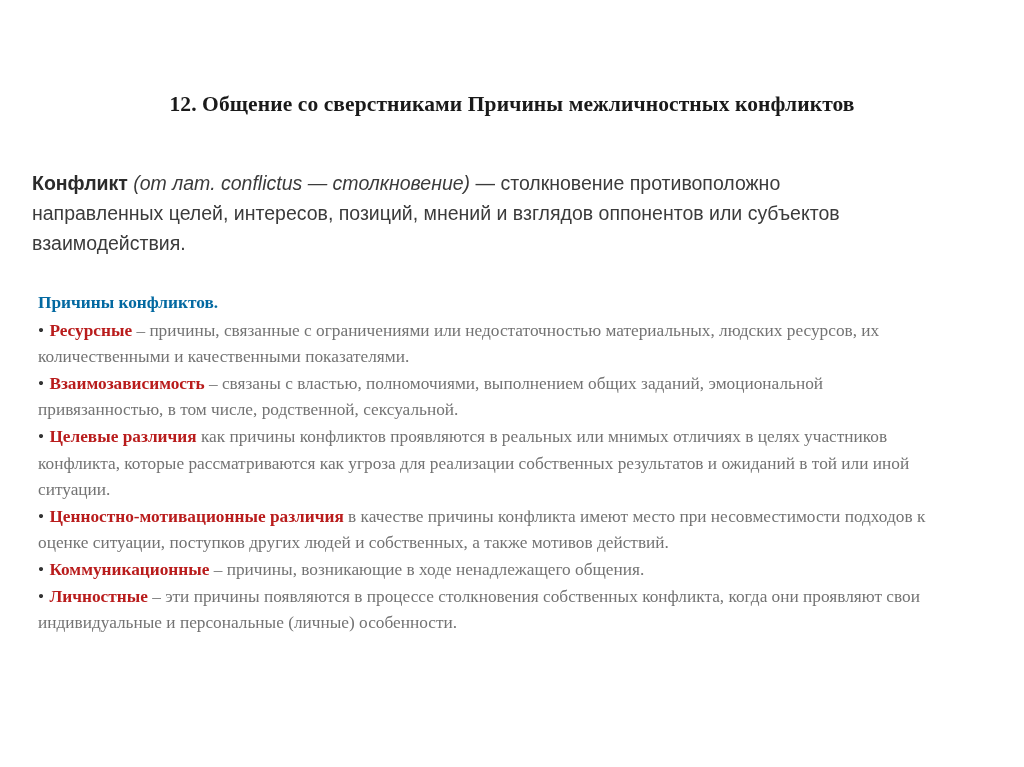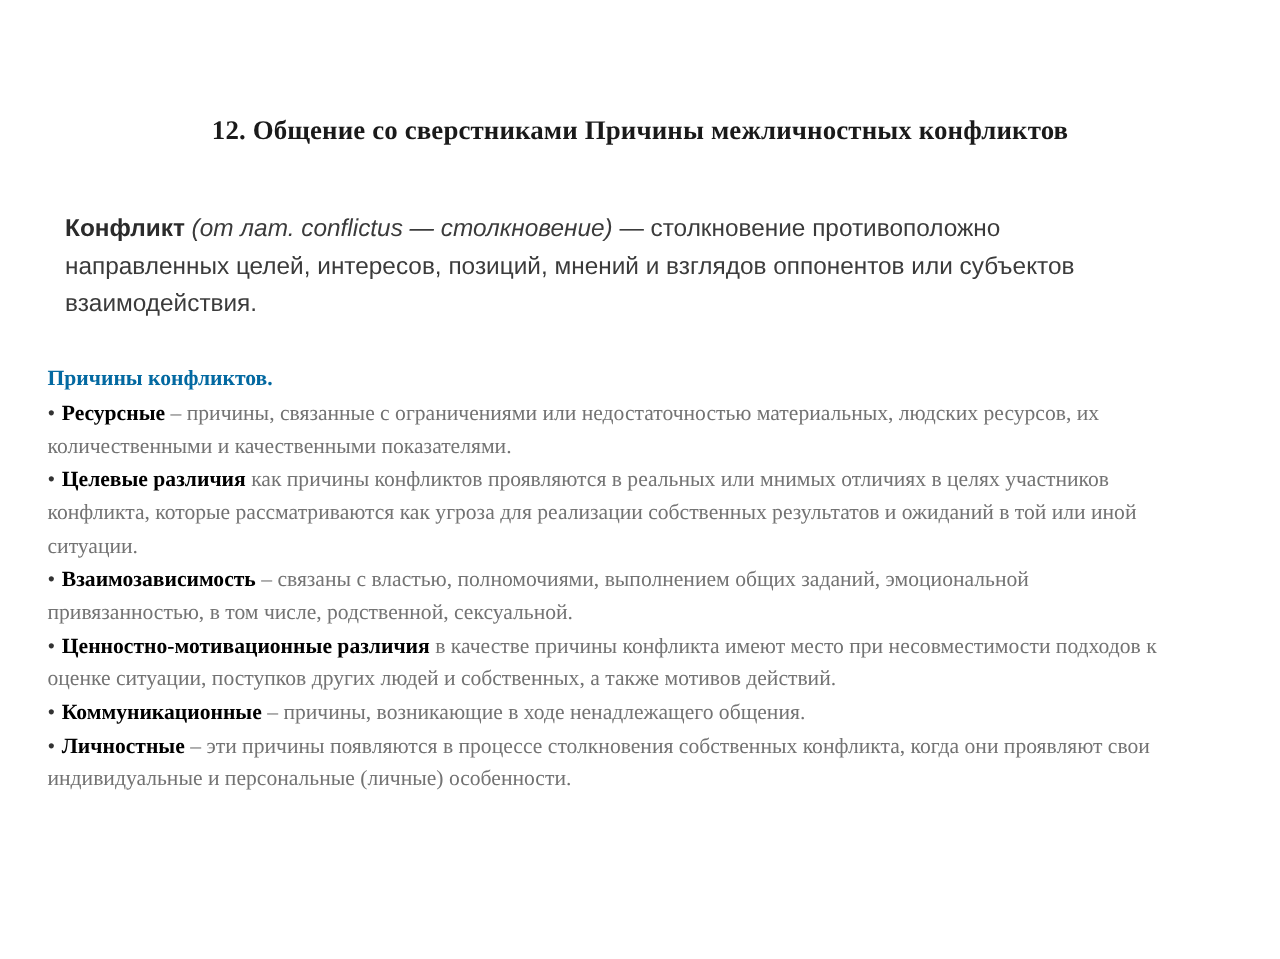--- a/index.html
+++ b/index.html
@@ -30,21 +30,21 @@
     font-family: "Liberation Serif", serif;
     font-weight: bold;
     font-size: 21.5px;
     color: #1a1a1a;
     letter-spacing: 0.1px;
   }
 
   .intro-block {
     position: absolute;
     top: 168px;
-    left: 52px;
+    left: 32px;
     width: 880px;
     font-family: "Liberation Sans", sans-serif;
     font-size: 19.5px;
     line-height: 30px;
     color: #3b3b3b;
   }
   .intro-block .lead {
     font-weight: bold;
     color: #2b2b2b;
   }
@@ -76,21 +76,21 @@
     margin: 0;
     padding: 0;
     text-indent: 0;
   }
   .cause-item::before {
     content: "\2022";
     margin-right: 1px;
   }
   .cause-term {
     font-weight: bold;
-    color: #000000;
+    color: #b91c1c;
   }
   .cause-text {
     color: #737373;
   }
 </style>
 </head>
 <body>
 
 <div class="slide">
 
@@ -101,24 +101,24 @@
   </div>
 
   <div class="body-block">
     <div class="body-heading">Причины конфликтов.</div>
 
     <ul class="causes-list">
       <li class="cause-item">
         <span class="cause-term">Ресурсные</span><span class="cause-text"> – причины, связанные с ограничениями или недостаточностью материальных, людских ресурсов, их количественными и качественными показателями.</span>
       </li>
       <li class="cause-item">
-        <span class="cause-term">Целевые различия</span><span class="cause-text"> как причины конфликтов проявляются в реальных или мнимых отличиях в целях участников конфликта, которые рассматриваются как угроза для реализации собственных результатов и ожиданий в той или иной ситуации.</span>
+        <span class="cause-term">Взаимозависимость</span><span class="cause-text"> – связаны с властью, полномочиями, выполнением общих заданий, эмоциональной привязанностью, в том числе, родственной, сексуальной.</span>
       </li>
       <li class="cause-item">
-        <span class="cause-term">Взаимозависимость</span><span class="cause-text"> – связаны с властью, полномочиями, выполнением общих заданий, эмоциональной привязанностью, в том числе, родственной, сексуальной.</span>
+        <span class="cause-term">Целевые различия</span><span class="cause-text"> как причины конфликтов проявляются в реальных или мнимых отличиях в целях участников конфликта, которые рассматриваются как угроза для реализации собственных результатов и ожиданий в той или иной ситуации.</span>
       </li>
       <li class="cause-item">
         <span class="cause-term">Ценностно-мотивационные различия</span><span class="cause-text"> в качестве причины конфликта имеют место при несовместимости подходов к оценке ситуации, поступков других людей и собственных, а также мотивов действий.</span>
       </li>
       <li class="cause-item">
         <span class="cause-term">Коммуникационные</span><span class="cause-text"> – причины, возникающие в ходе ненадлежащего общения.</span>
       </li>
       <li class="cause-item">
         <span class="cause-term">Личностные</span><span class="cause-text"> – эти причины появляются в процессе столкновения собственных конфликта, когда они проявляют свои индивидуальные и персональные (личные) особенности.</span>
       </li>

